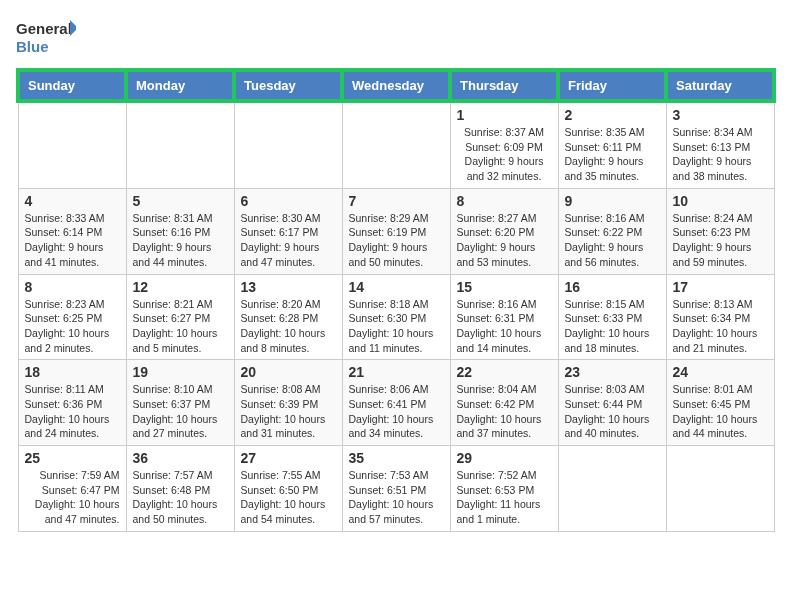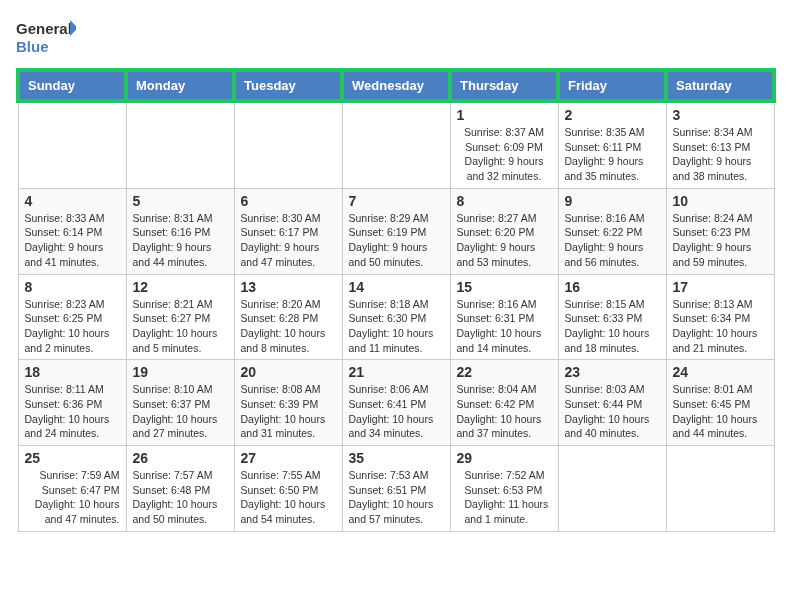--- a/index.html
+++ b/index.html
@@ -261,40 +261,40 @@
         </td>
       </tr>
       <tr>
         <td>
           <span class="day-number">25</span>
           <div class="day-info" style="white-space: pre-line; text-align: right;">Sunrise: 7:59 AM
 Sunset: 6:47 PM
 Daylight: 10 hours and 47 minutes.</div>
         </td>
         <td>
-          <span class="day-number">26</span>
+          <span class="day-number">36</span>
           <div class="day-info" style="white-space: pre-line;">Sunrise: 7:57 AM
 Sunset: 6:48 PM
 Daylight: 10 hours and 50 minutes.</div>
         </td>
         <td>
           <span class="day-number">27</span>
           <div class="day-info" style="white-space: pre-line;">Sunrise: 7:55 AM
 Sunset: 6:50 PM
 Daylight: 10 hours and 54 minutes.</div>
         </td>
         <td>
           <span class="day-number">35</span>
           <div class="day-info" style="white-space: pre-line;">Sunrise: 7:53 AM
 Sunset: 6:51 PM
 Daylight: 10 hours and 57 minutes.</div>
         </td>
         <td>
           <span class="day-number">29</span>
-          <div class="day-info" style="white-space: pre-line; margin-left: 8px;">Sunrise: 7:52 AM
+          <div class="day-info" style="white-space: pre-line;">Sunrise: 7:52 AM
 Sunset: 6:53 PM
 Daylight: 11 hours and 1 minute.</div>
         </td>
         <td class="empty-cell"></td>
         <td class="empty-cell"></td>
       </tr>
     </tbody>
 </table>
 
 </body></html>

